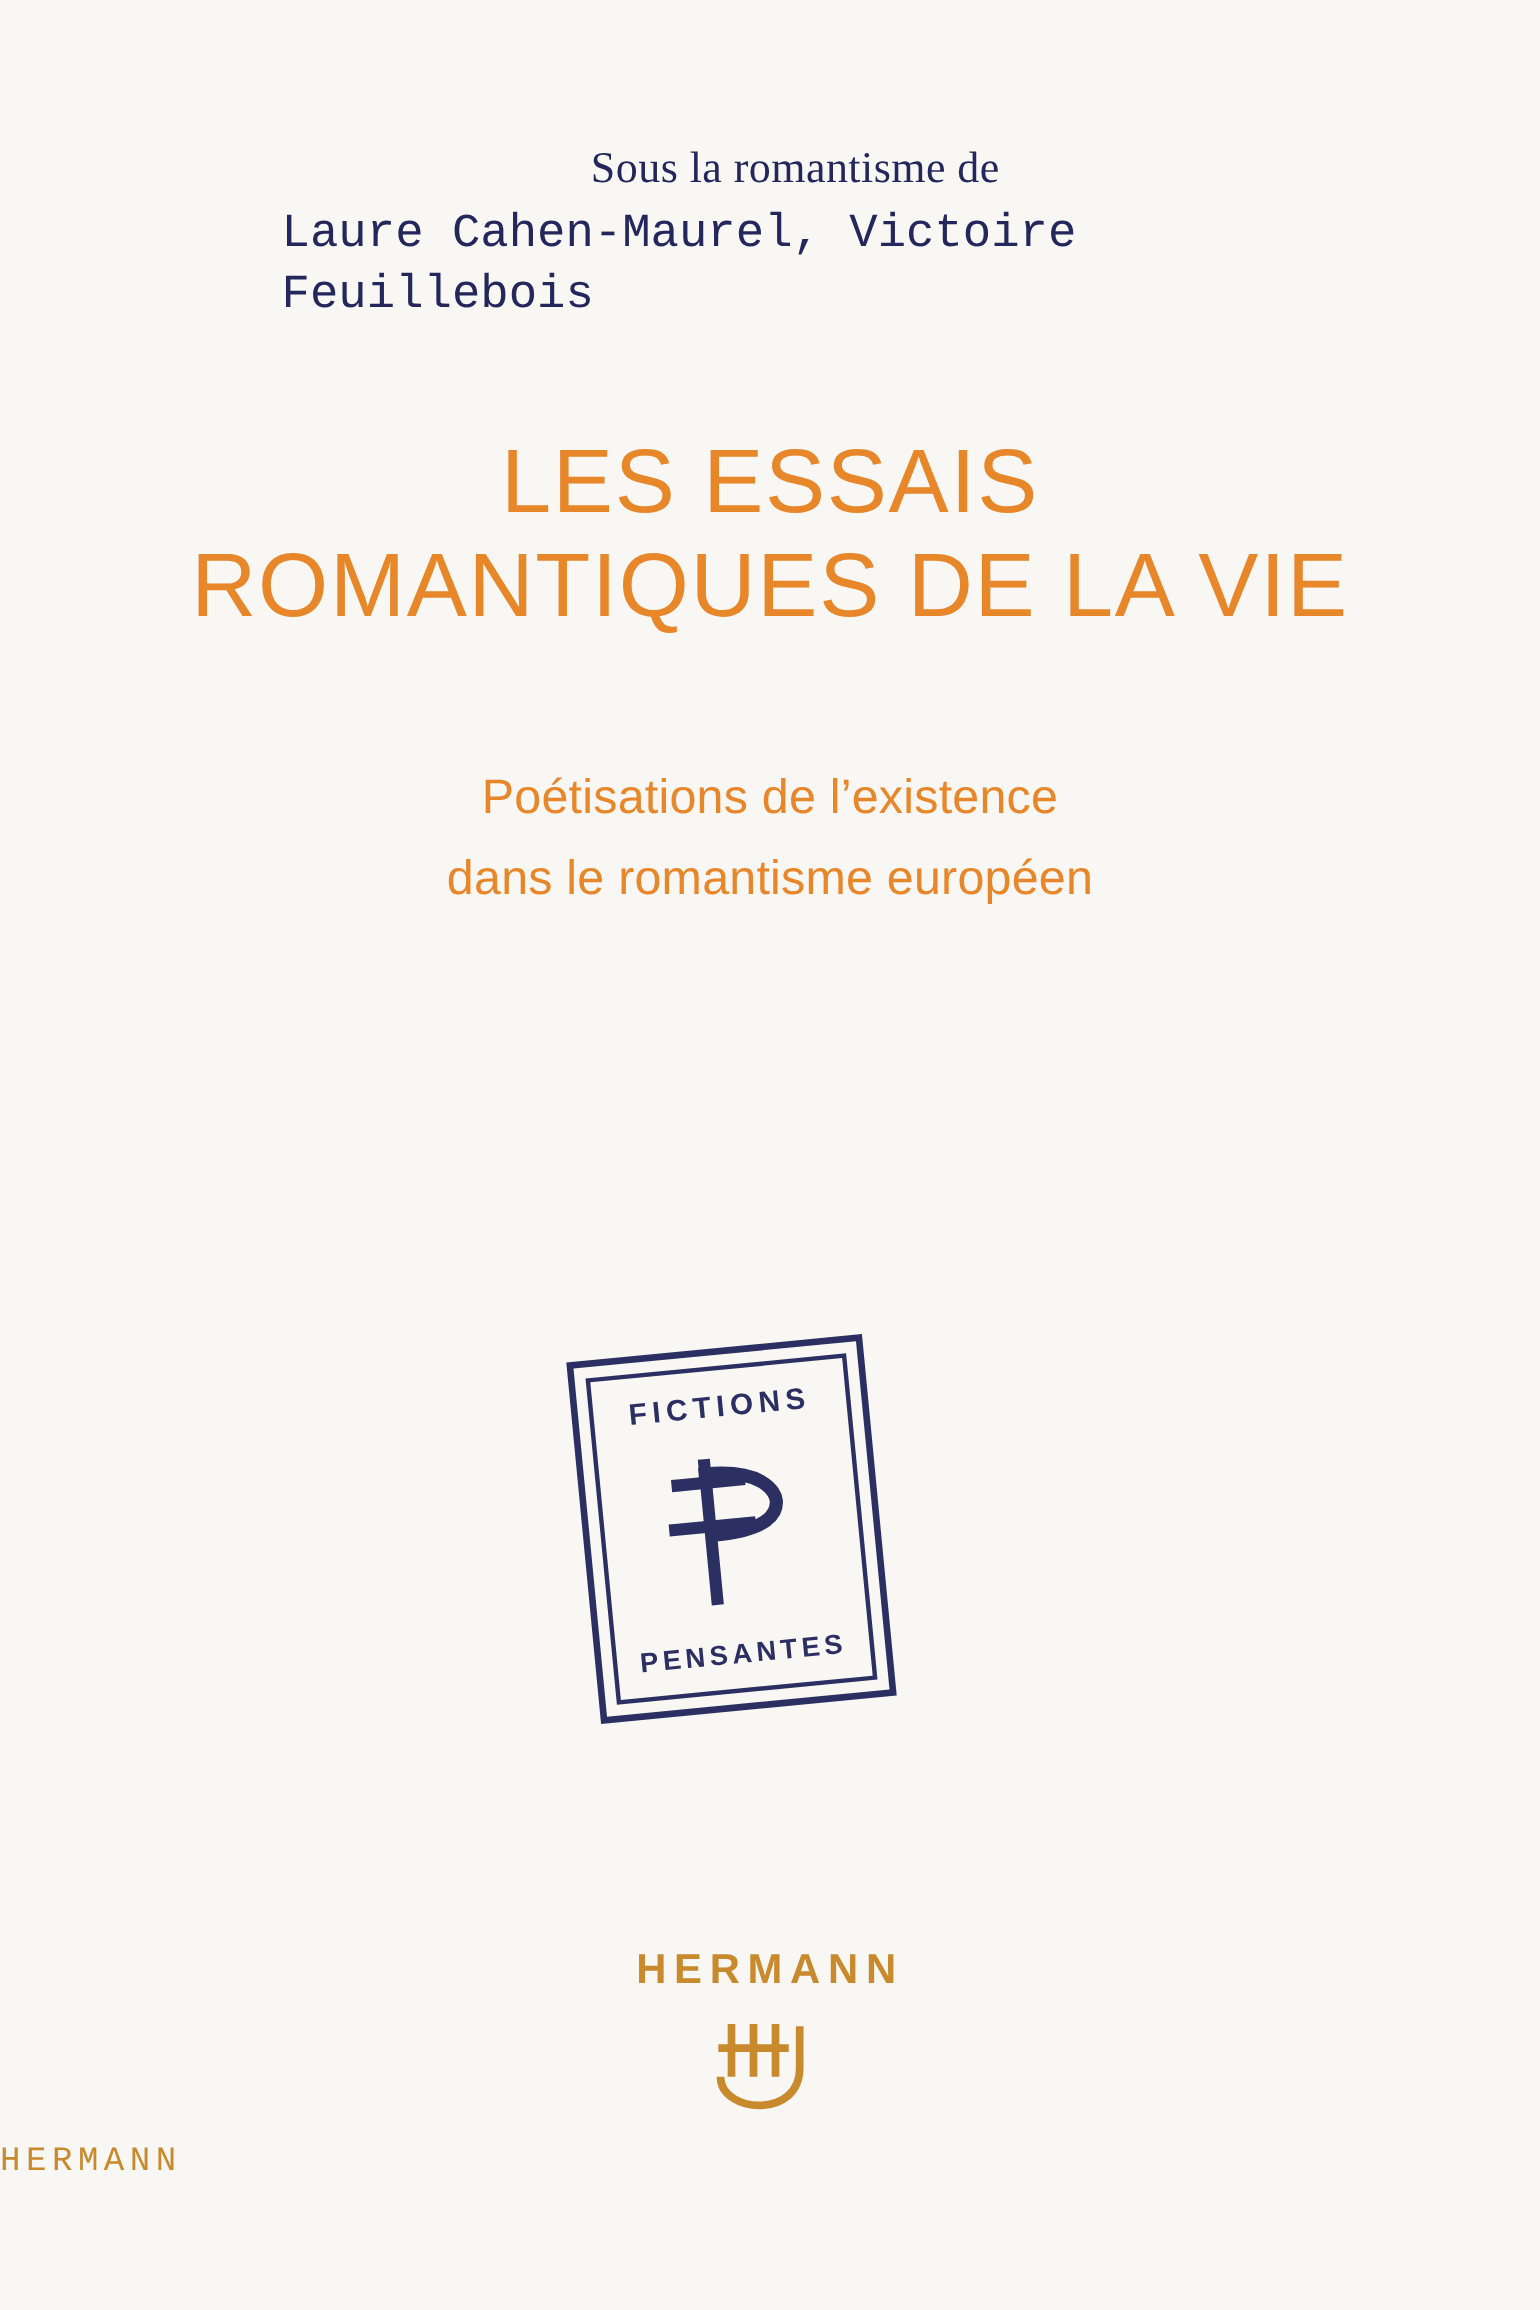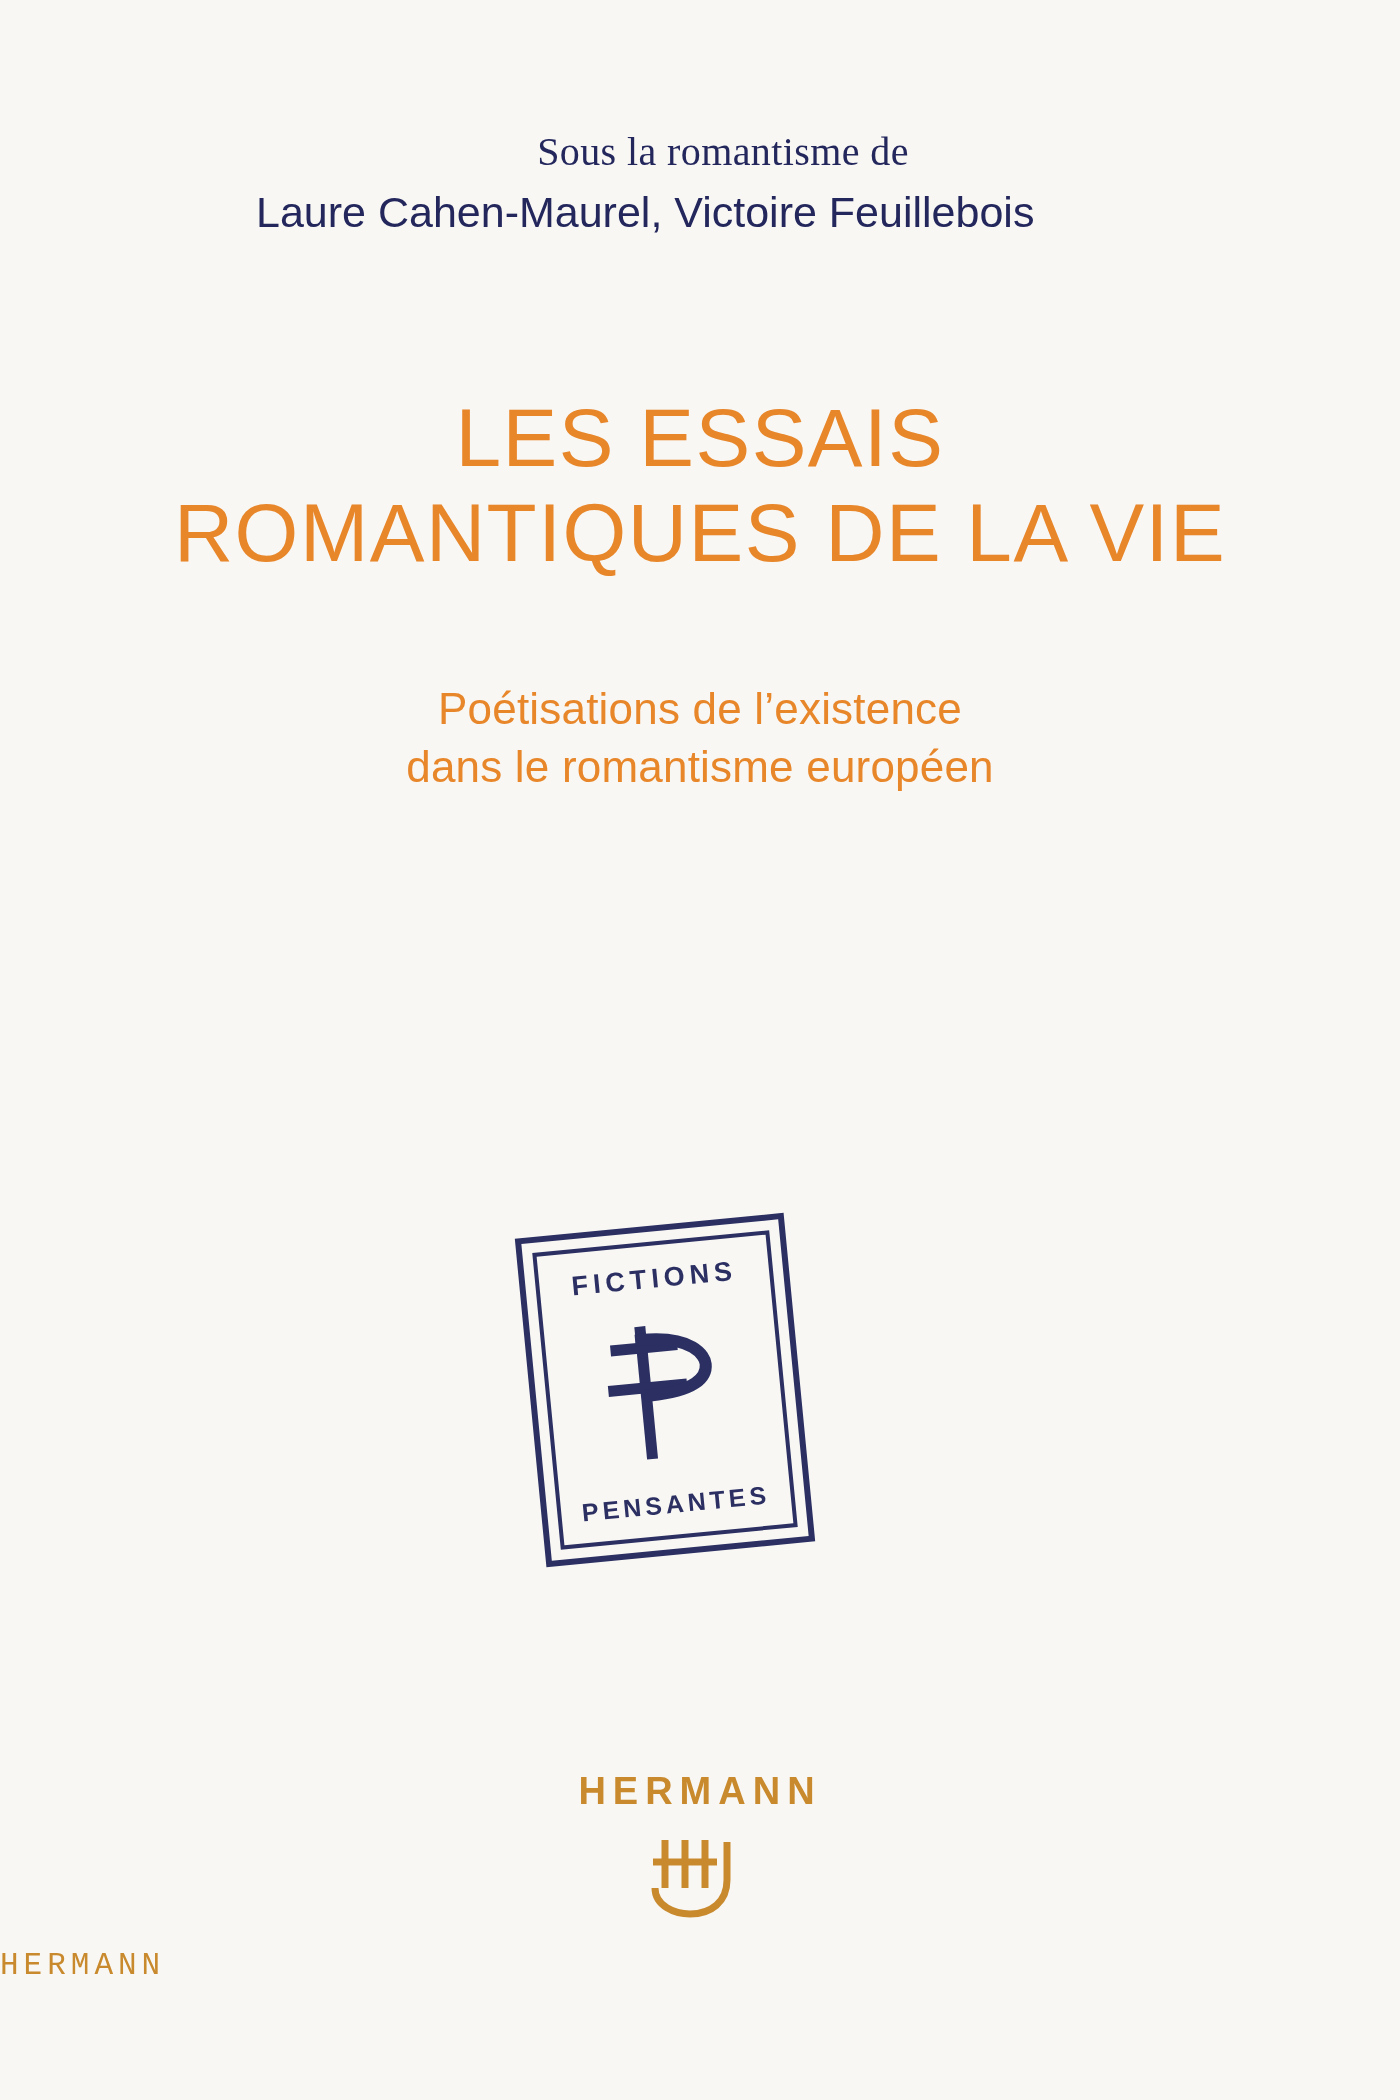--- a/index.html
+++ b/index.html
@@ -31,21 +31,21 @@
   }
   .editors-lead {
     font-family: "Liberation Serif", serif;
     font-size: 40px;
     letter-spacing: 0.4px;
     text-align: center;
     color: #23275c;
     margin: 0 0 10px 0;
   }
   .editors-names {
-    font-family: Liberation Sans, sans-serif;
+    font-family: Liberation Mono, monospace;
     font-size: 43px;
     color: #23275c;
     line-height: 1.28;
     text-align: left;
     margin: 0;
     padding-left: 8px;
   }
 
   
   .title-block {
@@ -71,21 +71,21 @@
     left: 0;
     top: 680px;
     width: 1400px;
     text-align: center;
   }
   .subtitle-line {
     font-family: "Liberation Sans", sans-serif;
     color: #e8862a;
     font-size: 44px;
     line-height: 1.32;
-    margin: 0;
+    margin: 16px;
     letter-spacing: 0.2px;
   }
 
   
   .stamp-wrap {
     position: absolute;
     left: 530px;
     top: 1225px;
     width: 320px;
     height: 360px;

